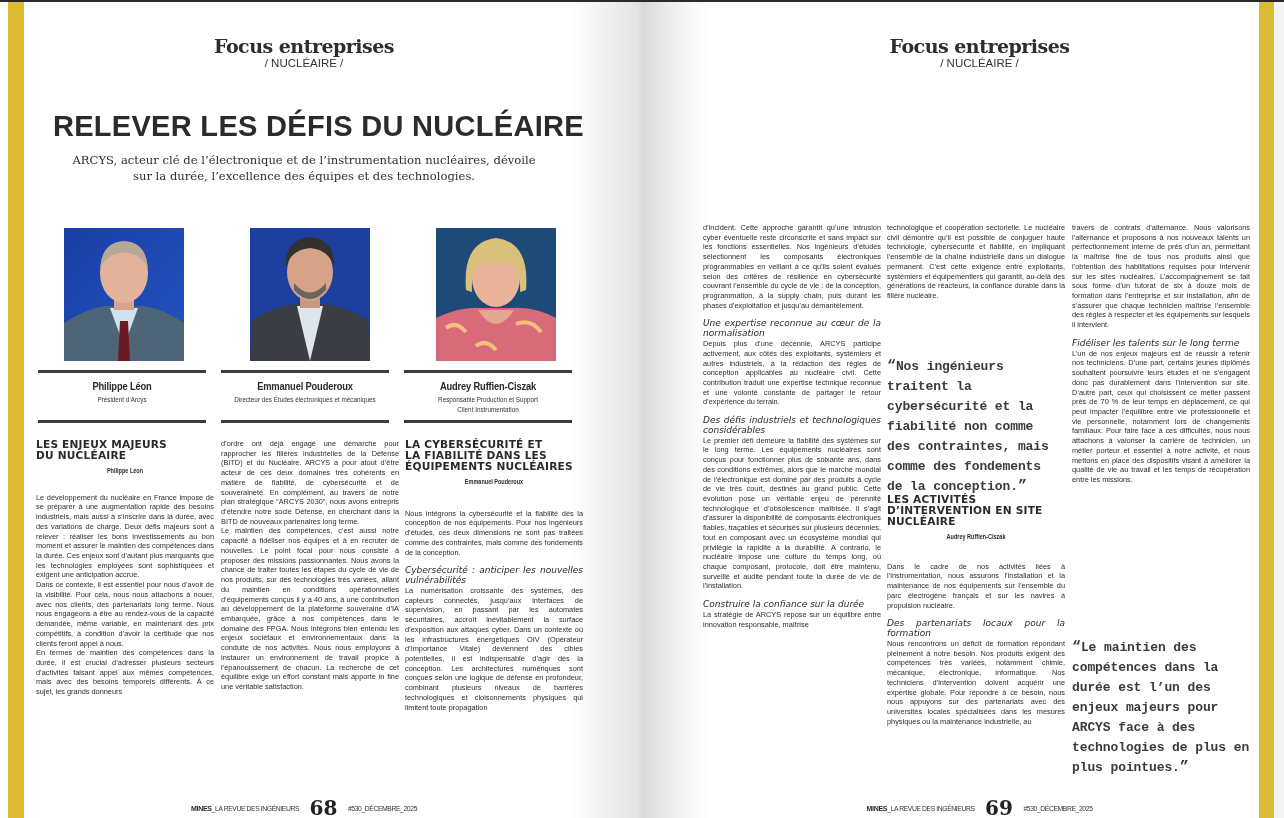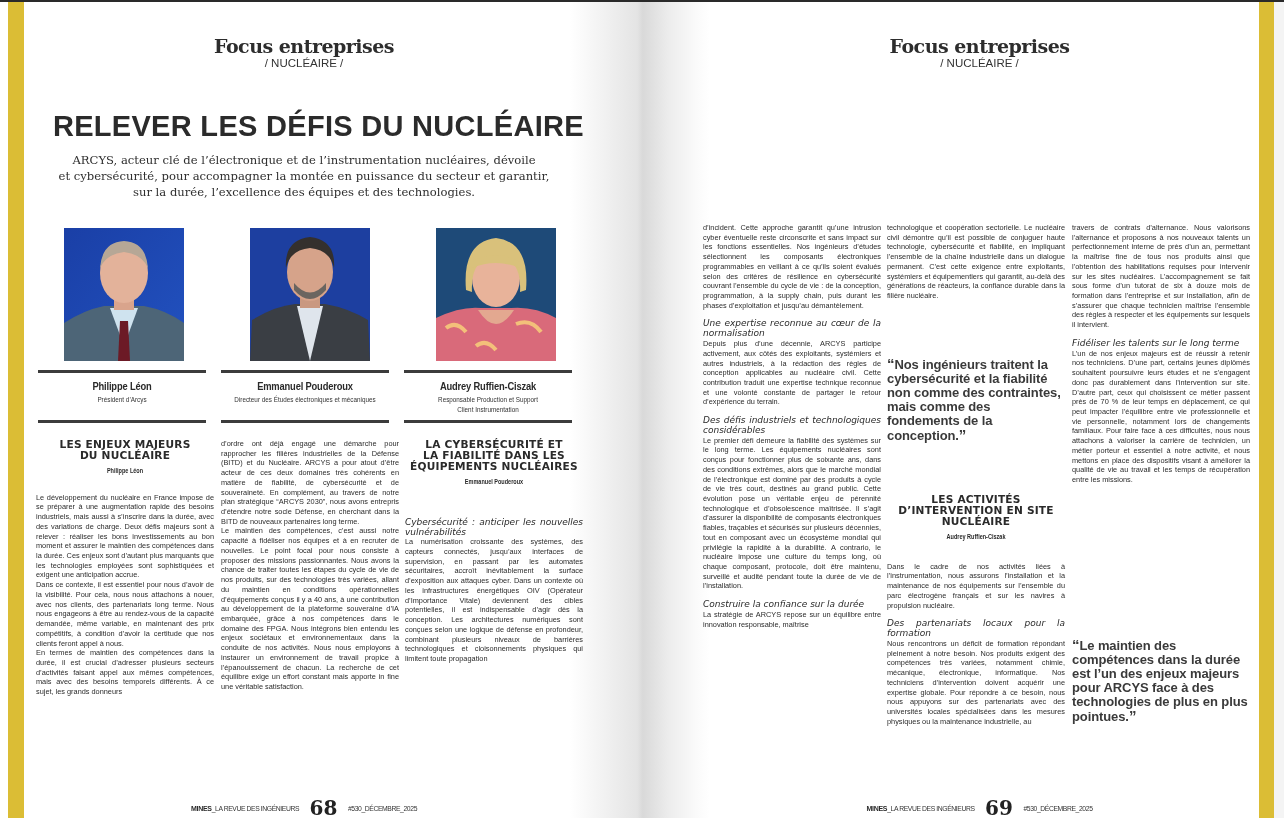--- a/index.html
+++ b/index.html
@@ -40,34 +40,34 @@
   .portrait { position: absolute; top: 226px; width: 120px; height: 133px; overflow: hidden; }
   .portrait svg { display: block; width: 120px; height: 133px; }
 
   .rule-thick { position: absolute; height: 3px; background: #3c3c3c; }
   .person { position: absolute; top: 378px; text-align: center; }
   .person-name { font-family: "Liberation Sans", sans-serif; font-weight: bold; font-size: 11px; color: #2a2a2a; letter-spacing: -0.2px; transform: scaleX(0.85); }
   .person-role { font-size: 7.2px; line-height: 10px; color: #333; margin-top: 3px; transform: scaleX(0.88); }
 
   .section-title {
     font-family: "DejaVu Sans", sans-serif; font-weight: bold; font-size: 10.6px;
-    text-align: center; line-height: 11px; color: #2a2a2a; letter-spacing: 0.2px;
+    text-align: left; line-height: 11px; color: #2a2a2a; letter-spacing: 0.2px;
   }
   .section-author { font-weight: bold; font-size: 6.5px; text-align: center; margin-top: 5px; color: #2a2a2a; transform: scaleX(0.85); }
 
   .col { position: absolute; font-size: 7.35px; line-height: 9.72px; text-align: justify; color: #2b2b2b; }
   .col p { margin: 0; }
   .col .gap { height: 9px; }
   .sub {
     font-family: "DejaVu Sans", sans-serif; font-weight: normal; font-style: italic;
     font-size: 9px; line-height: 9.8px; color: #2a2a2a; margin: 0;
   }
   .quote {
-    position: absolute; font-family: Liberation Sans, sans-serif; font-weight: bold;
-    color: #3a3a3a; font-size: 13px; line-height: 14px; letter-spacing: -0.1px;
+    position: absolute; font-family: Liberation Mono, monospace; font-weight: bold;
+    color: #3a3a3a; font-size: 13px; line-height: 20px; letter-spacing: -0.1px;
   }
   .qmark { color: #3a3a3a; font-size: 15px; }
 
   .folio { position: absolute; top: 794px; left: 0; width: 100%; text-align: center; white-space: nowrap; }
   .folio span { vertical-align: middle; }
   .folio-brand { font-size: 7px; font-weight: bold; letter-spacing: -0.3px; color: #2a2a2a; }
   .folio-rev { font-size: 6.8px; letter-spacing: -0.4px; color: #333; }
   .folio-num { font-family: "DejaVu Serif", serif; font-weight: bold; font-size: 20px; margin: 0 6px; color: #222; }
   .folio-issue { font-size: 6.8px; letter-spacing: -0.4px; color: #333; }
 </style>
@@ -83,21 +83,20 @@
 <div class="page page-left">
   <div class="rubric" style="top:34px">
     <div class="rubric-title">Focus entreprises</div>
     <div class="rubric-sub">/ NUCLÉAIRE /</div>
   </div>
 
   <div class="main-title">RELEVER LES DÉFIS DU NUCLÉAIRE</div>
 
   <div class="chapo">
     <div>ARCYS,  acteur clé de l’électronique et de l’instrumentation nucléaires, dévoile</div>
-    <div>et cybersécurité, pour accompagner la montée en puissance du secteur et garantir,</div>
     <div>sur la durée, l’excellence des équipes et des technologies.</div>
   </div>
 
   <div class="portrait" style="left:40px">
     <svg viewBox="0 0 120 133">
       <rect width="120" height="133" fill="#1d44a8"></rect>
       <rect width="120" height="133" fill="url(#gb1)"></rect>
       <defs>
           <linearGradient id="gb1" x1="0" y1="0" x2="1" y2="1">
             <stop offset="0" stop-color="#1a3fa6"></stop>
@@ -174,20 +173,21 @@
   </div>
 
   <div class="col" style="left:381px;top:437px;width:178px">
     <div class="section-title">
       <div>LA CYBERSÉCURITÉ ET</div>
       <div>LA FIABILITÉ DANS LES</div>
       <div>ÉQUIPEMENTS NUCLÉAIRES</div>
     </div>
     <div class="section-author">Emmanuel Pouderoux</div>
     <div style="height:22px"></div>
+    <p>Nous intégrons la cybersécurité et la fiabilité dès la conception de nos équipements. Pour nos ingénieurs d’études, ces deux dimensions ne sont pas traitées comme des contraintes, mais comme des fondements de la conception.</p>
     <div class="gap"></div>
     <p class="sub">Cybersécurité : anticiper les nouvelles vulnérabilités</p>
     <p>La numérisation croissante des systèmes, des capteurs connectés, jusqu’aux interfaces de supervision, en passant par les automates sécuritaires, accroît inévitablement la surface d’exposition aux attaques cyber. Dans un contexte où les infrastructures énergétiques OIV (Opérateur d’Importance Vitale) deviennent des cibles potentielles, il est indispensable d’agir dès la conception. Les architectures numériques sont conçues selon une logique de défense en profondeur, combinant plusieurs niveaux de barrières technologiques et cloisonnements physiques qui limitent toute propagation</p>
   </div>
 
   <div class="folio">
     <span class="folio-brand">MINES</span><span class="folio-rev">_LA REVUE DES INGÉNIEURS</span>
     <span class="folio-num">68</span>
     <span class="folio-issue">#530_DÉCEMBRE_2025</span>
   </div>

